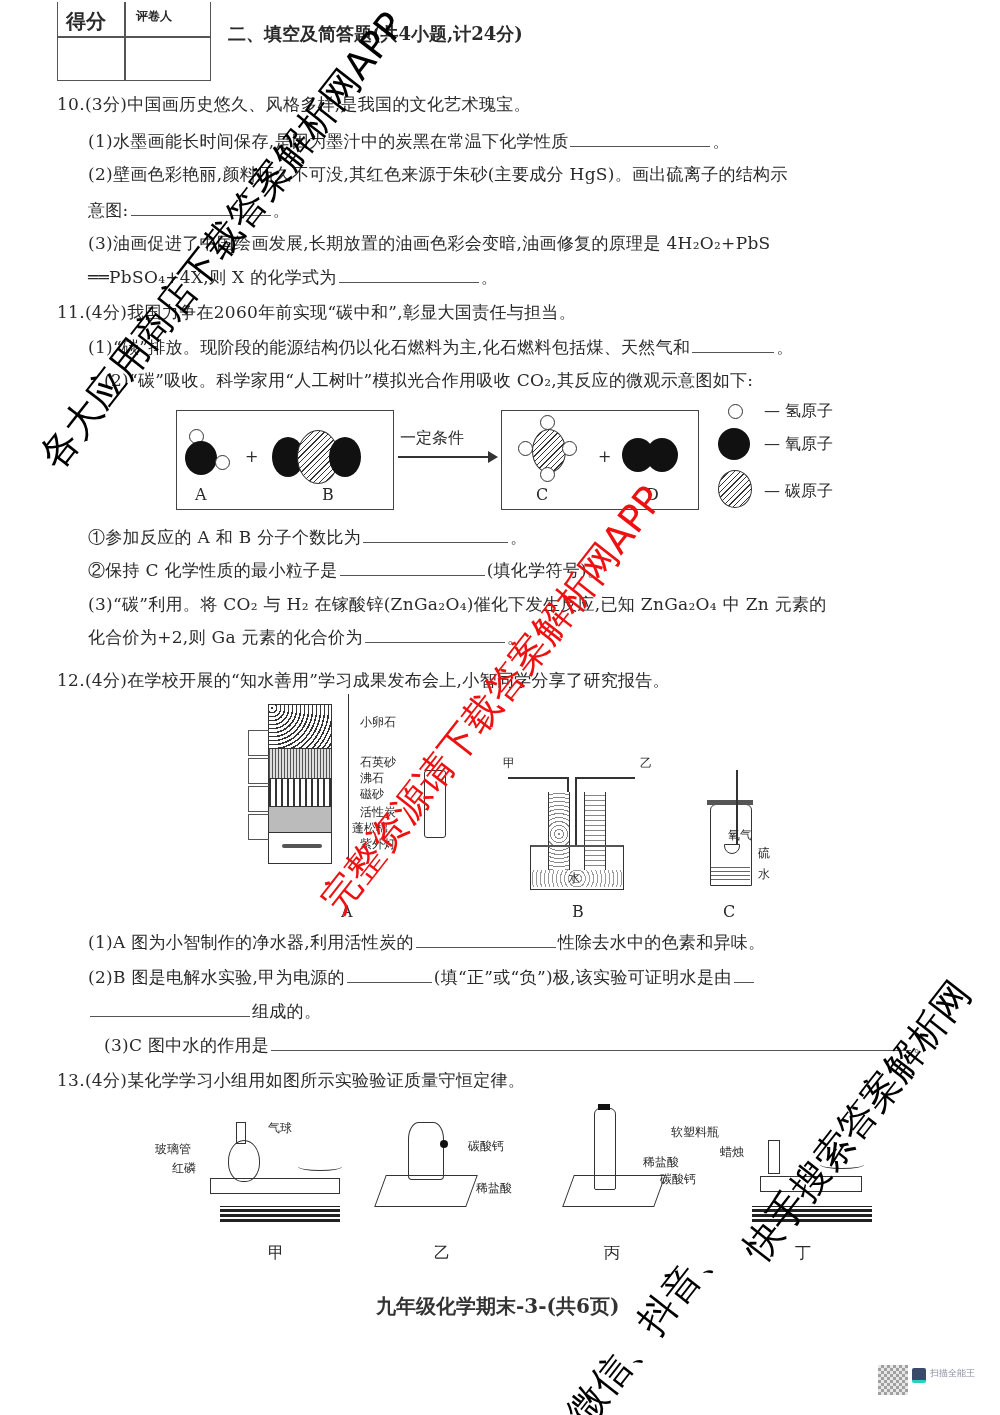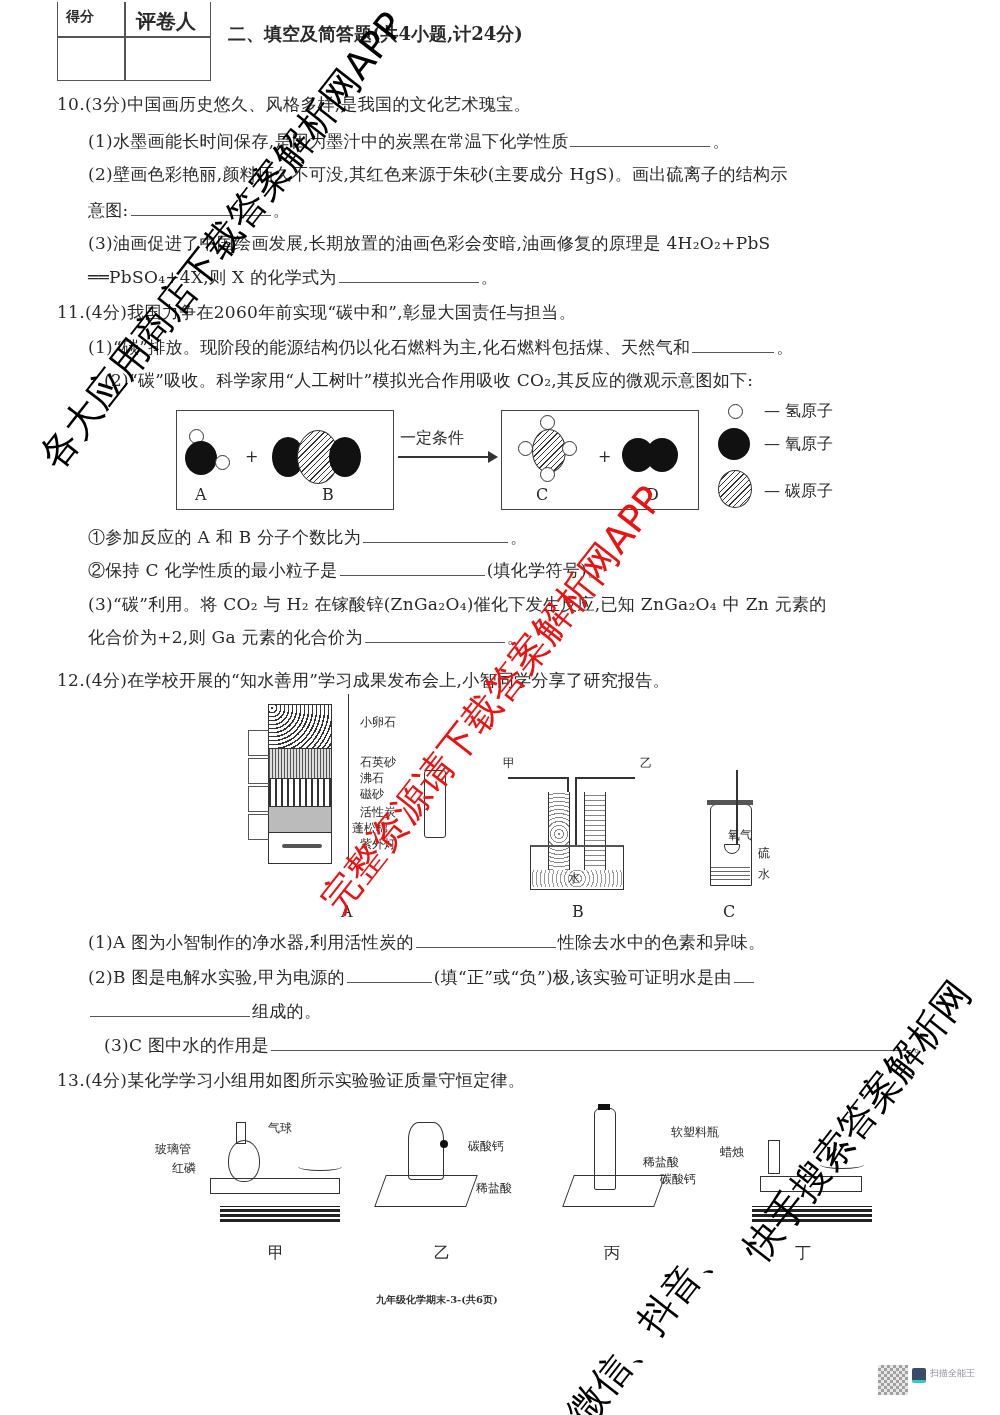--- a/index.html
+++ b/index.html
@@ -10,22 +10,22 @@
   }
   .abs { position:absolute; }
   .line { position:absolute; font-size:17px; white-space:nowrap; letter-spacing:0.3px; }
   .blank { display:inline-block; border-bottom:1.5px solid #555; height:16px; vertical-align:baseline; margin:0 2px; }
 
   
   .score-table { position:absolute; left:57px; top:2px; width:152px; height:78px;
     border:1.5px solid #555; border-top:none; }
   .score-table .vline { position:absolute; left:66px; top:0; width:1.5px; height:78px; background:#555; }
   .score-table .hline { position:absolute; left:0; top:34px; width:152px; height:1.5px; background:#555; }
-  .score-table .h1 { position:absolute; left:8px; top:6px; font-size:14px; font-weight:bold; }
-  .score-table .h2 { position:absolute; left:78px; top:6px; font-size:20px; font-weight:bold; }
+  .score-table .h1 { position:absolute; left:8px; top:6px; font-size:20px; font-weight:bold; }
+  .score-table .h2 { position:absolute; left:78px; top:6px; font-size:12px; font-weight:bold; }
 
   .section-title { left:228px; top:22px; font-size:18px; font-weight:bold; }
 
   
   .rbox { position:absolute; border:1.8px solid #444; background:#fff; }
   .atom { position:absolute; border-radius:50%; }
   .h-atom { width:13px; height:13px; border:1.5px solid #333; background:#fff; }
   .o-atom { background:#111; }
   .c-atom { border:1.5px solid #333;
     background: repeating-linear-gradient(135deg,#fff 0 3px,#333 3px 4px); }
@@ -35,21 +35,21 @@
   
   .fig-label { position:absolute; font-size:16px; }
   .small-lbl { position:absolute; font-size:12px; }
 
   
   .wm { position:absolute; transform-origin:left top; white-space:nowrap;
     font-family:"DejaVu Sans","Liberation Sans",sans-serif; }
   .wm-black { color:#000; font-size:38px; }
   .wm-red { color:#ee1111; font-size:38px; }
 
-  .footer { left:376px; top:1293px; font-size:10px; font-weight:bold; color:#333; }
+  .footer { left:376px; top:1293px; font-size:20px; font-weight:bold; color:#333; }
   .qr { position:absolute; left:878px; top:1365px; width:30px; height:30px;
     background: repeating-conic-gradient(#777 0 25%, #ddd 0 50%) 0 0/6px 6px; opacity:0.7; }
   .scan-logo { position:absolute; left:912px; top:1368px; width:14px; height:12px; background:#3a4a6a; border-bottom:3px solid #2ad0c0; border-radius:2px; }
   .scan-text { position:absolute; left:930px; top:1367px; font-size:9px; color:#8a8fa0; font-family:"DejaVu Sans",sans-serif; }
 </style>
 </head>
 <body>
 
 <div class="score-table">
   <div class="vline"></div>

